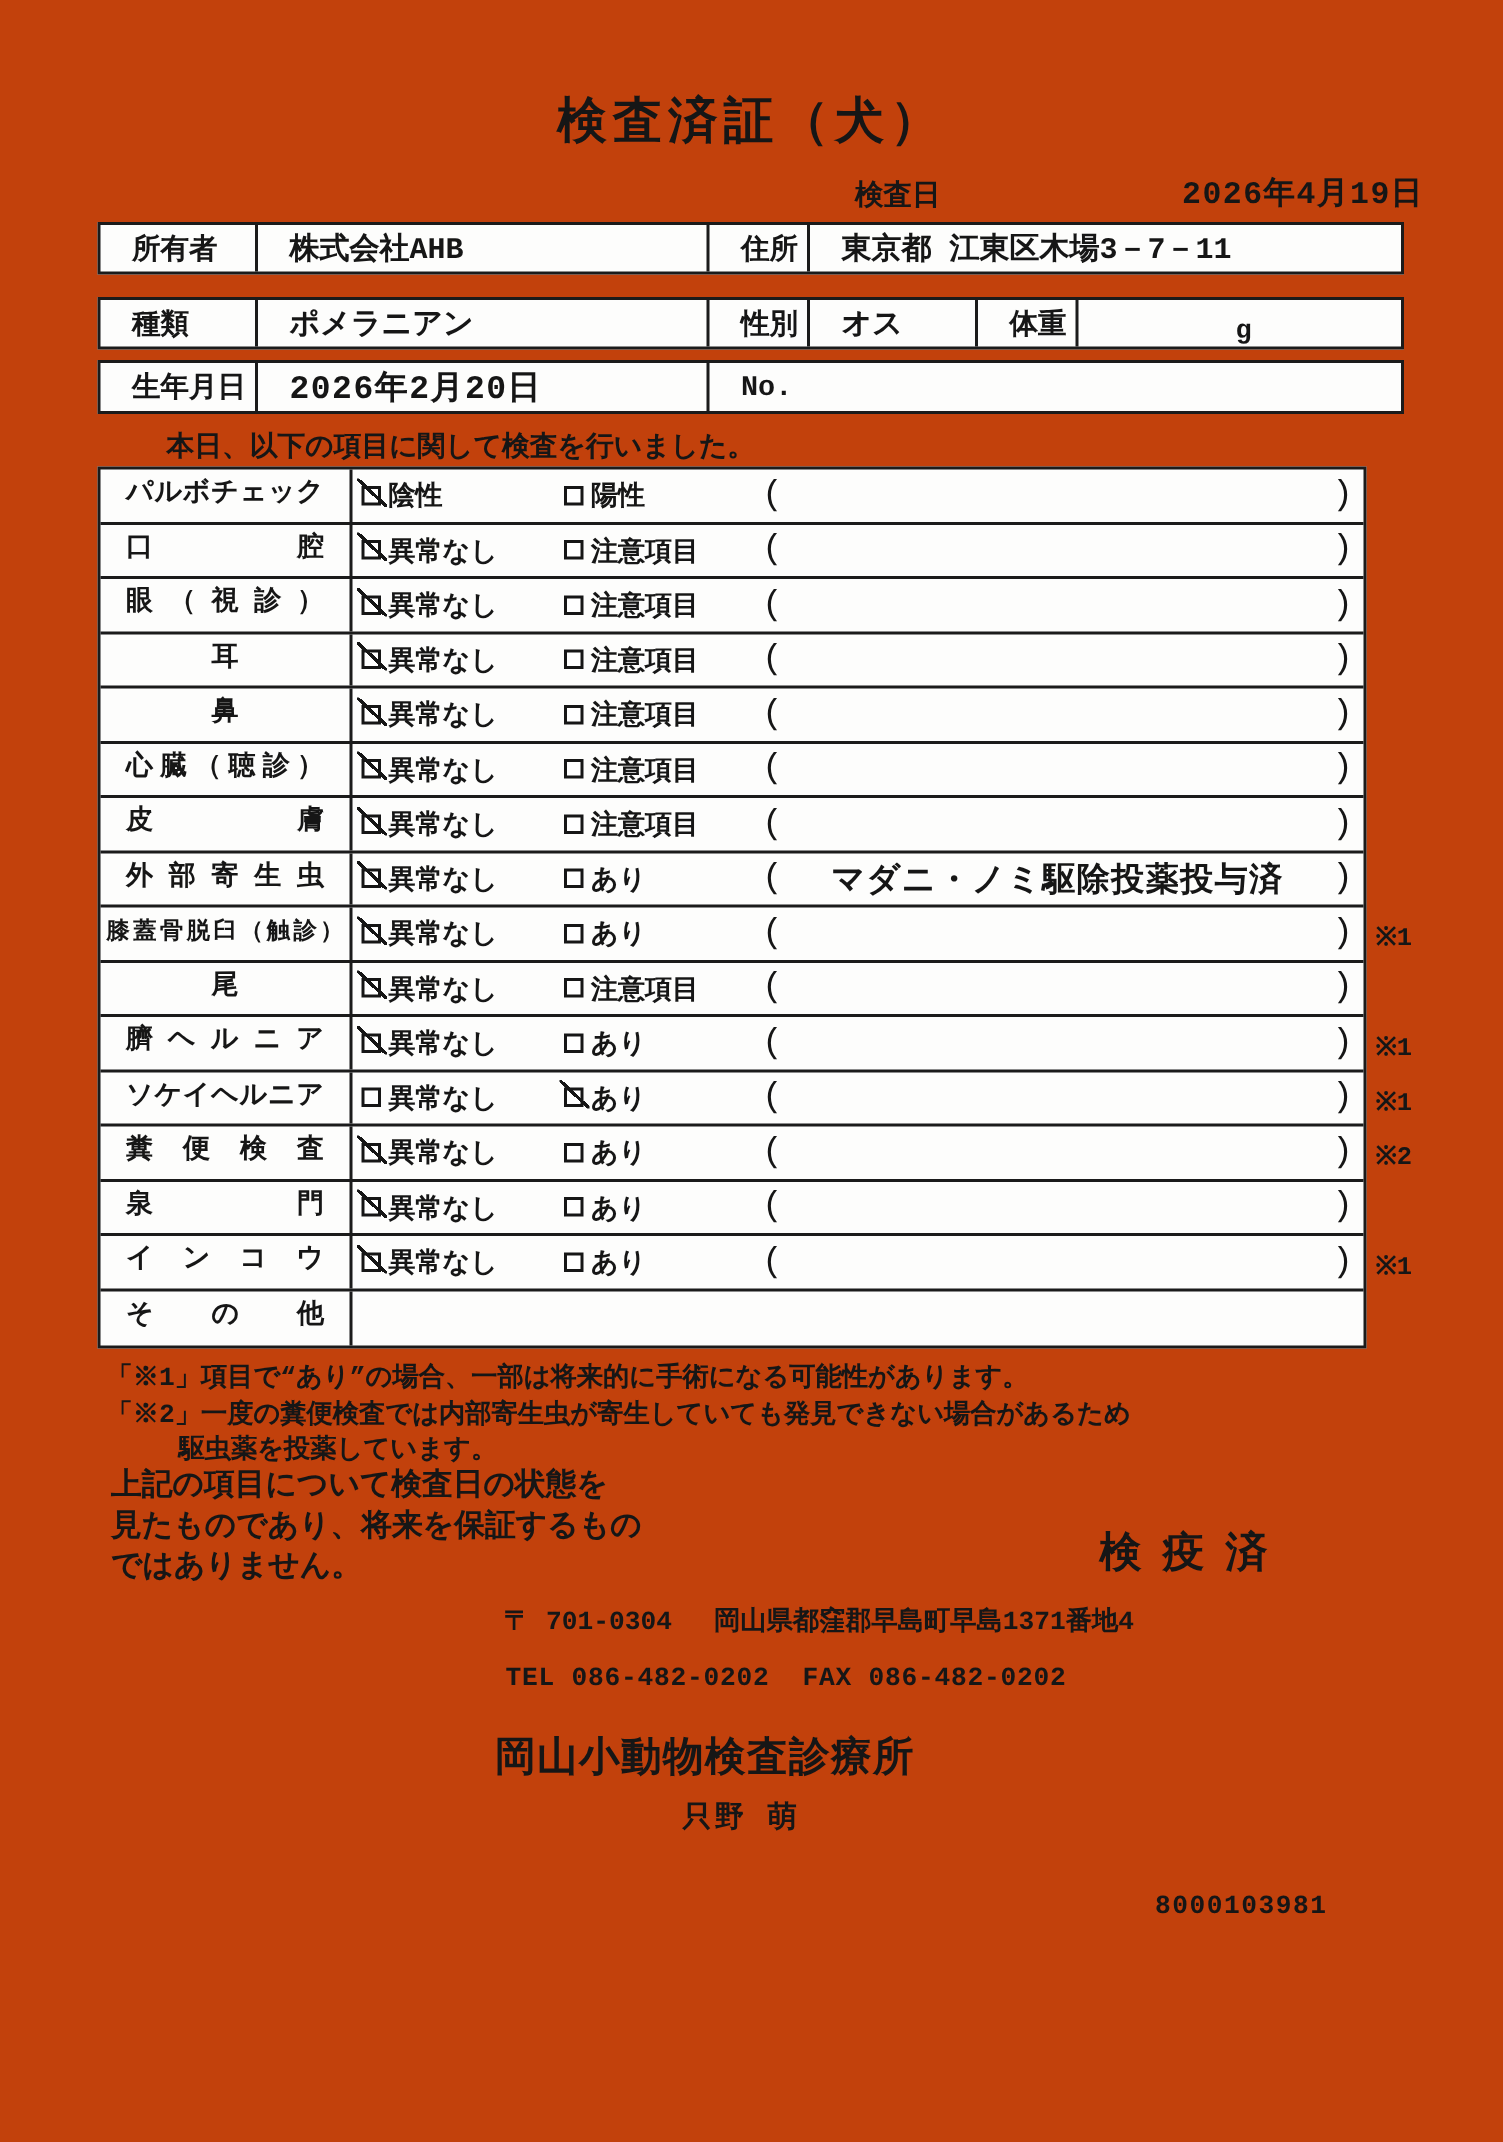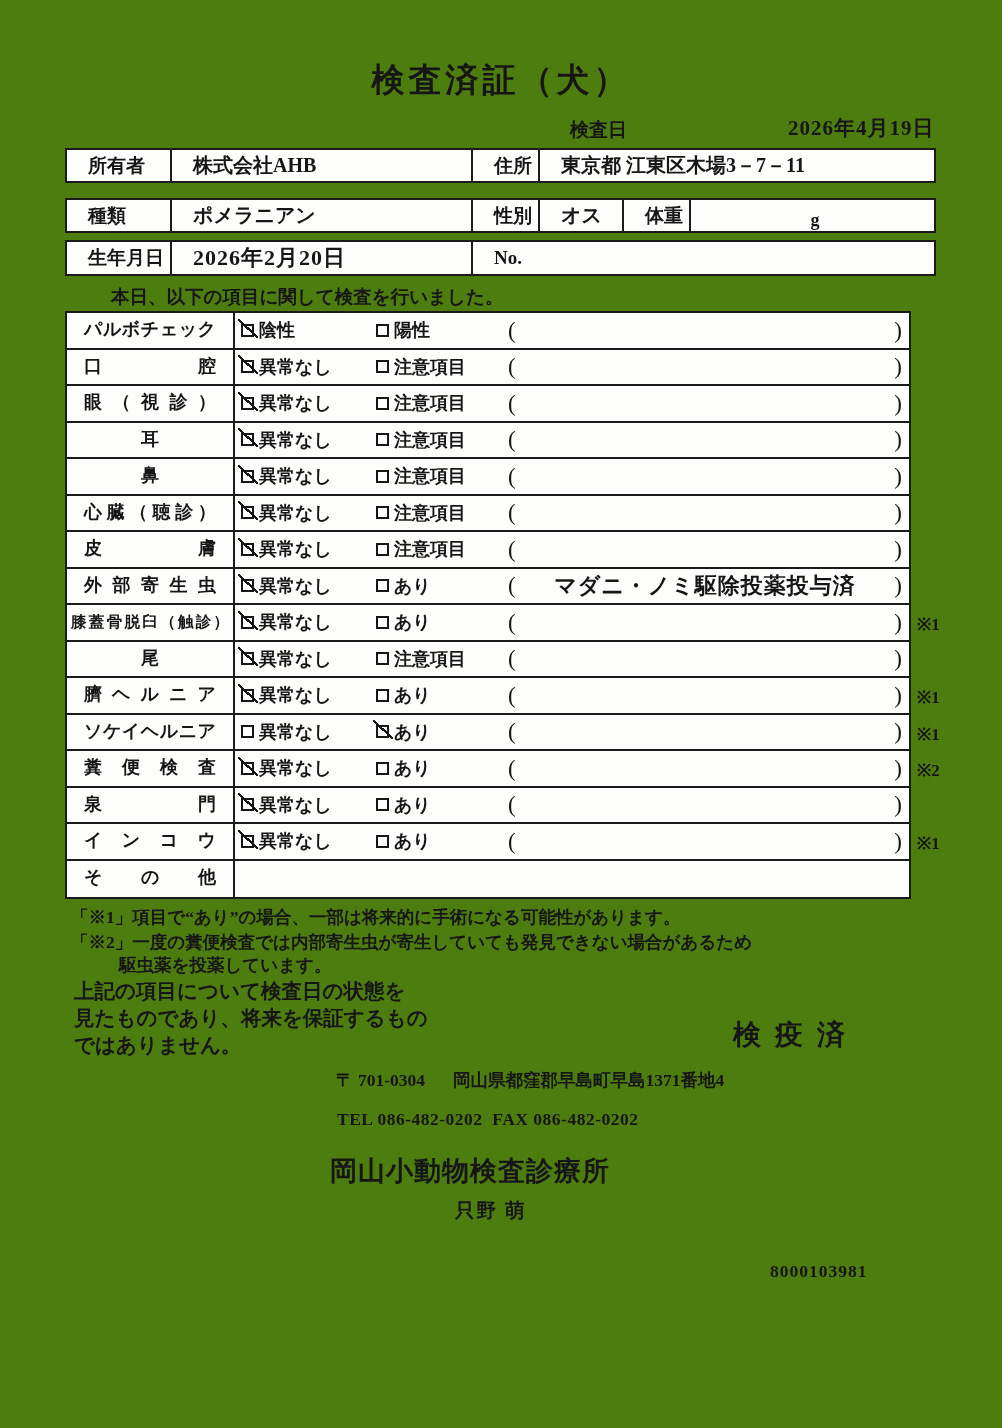--- a/index.html
+++ b/index.html
@@ -1,22 +1,22 @@
 <!DOCTYPE html>
 <html><head>
 <meta charset="utf-8">
 <style>
   * { margin:0; padding:0; box-sizing:border-box; }
   html,body { background:#e8e8e6; }
   .page {
     position:relative;
     width:1002px; height:1428px;
     margin:0 auto;
-    background:#4d7c0f;
-    font-family:Liberation Serif, serif;
+    background:#c2410c;
+    font-family:Liberation Mono, monospace;
     color:#161616;
     overflow:hidden;
   }
   .title {
     position:absolute; top:58px; left:0; width:100%;
     text-align:center; font-size:33px; font-weight:700; letter-spacing:4px;
   }
   .date-label { position:absolute; top:117px; left:570px; font-size:19px; font-weight:700; }
   .date-value { position:absolute; top:114px; left:788px; font-size:21px; font-weight:600; letter-spacing:1px; }
 
@@ -25,21 +25,21 @@
     display:flex; border:2px solid #1b1b1b; background:#fdfdfc;
   }
   .box1 { top:148px; height:35px; }
   .box2 { top:198px; height:35px; }
   .box3 { top:240px; height:36px; }
   .cell { display:flex; align-items:center; padding:0 21px; font-size:19px; border-right:2px solid #1b1b1b; overflow:hidden; white-space:nowrap; }
   .cell:last-child { border-right:none; }
   .cell.lab { font-weight:700; }
   .cell.val { font-weight:600; font-size:20px; }
   .cell.num { font-size:22px; letter-spacing:1px; }
-  .w105{ width:105px; } .w335{ width:301px; } .w85{ width:67px; } .w90{ width:84px; }
+  .w105{ width:105px; } .w335{ width:301px; } .w85{ width:67px; } .w90{ width:112px; }
   .grow{ flex:1; }
   .weight { justify-content:flex-end; gap:14px; padding-right:16px;flex-direction:column; }
   .weight .unit { font-size:18px; font-weight:700; }
 
   .intro { position:absolute; top:284px; left:67px; font-size:18.5px; font-weight:700;margin-left:44px; }
 
   .checklist {
     position:absolute; top:311px; left:65px; width:846px;
     border:2px solid #1b1b1b; background:#fdfdfc;
   }

